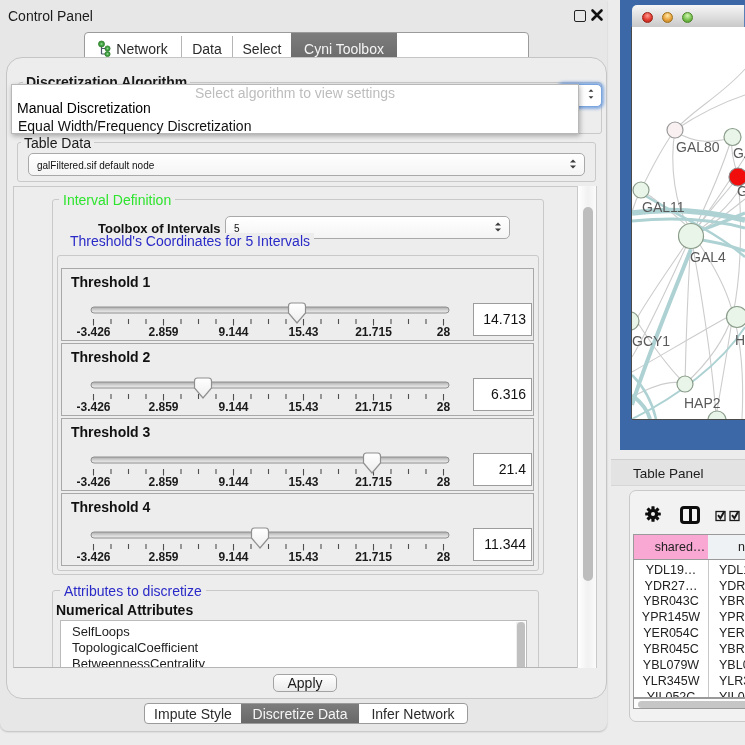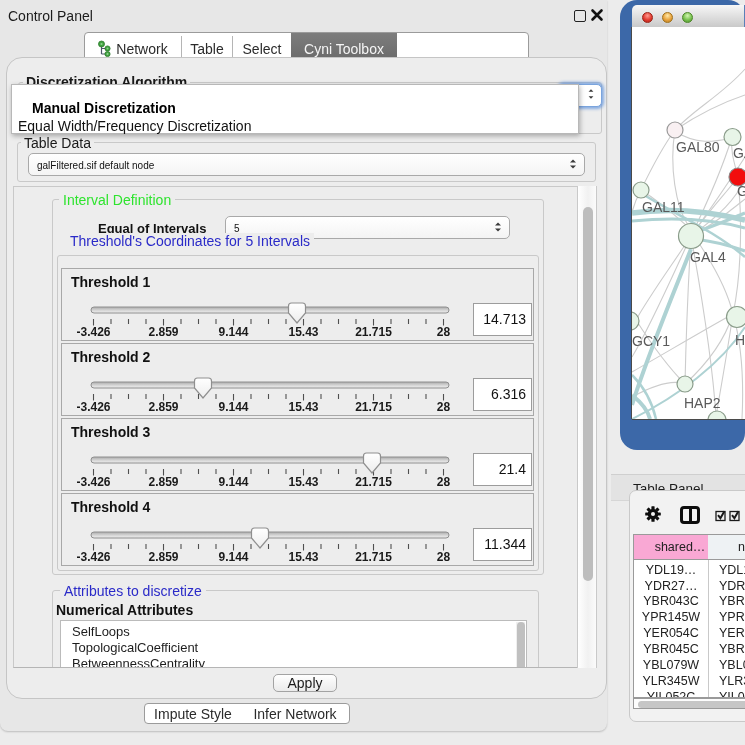--- a/index.html
+++ b/index.html
@@ -45,21 +45,21 @@
           <g fill="#3fa23f" stroke="#2d7a2d" stroke-width="0.8">
             <circle cx="3.5" cy="4" r="3"></circle>
             <circle cx="9.5" cy="8.5" r="2.6"></circle>
             <circle cx="9.5" cy="14" r="2.6"></circle>
           </g>
           <circle cx="3.5" cy="4" r="1.1" fill="#8fd08f"></circle>
           <circle cx="9.5" cy="8.5" r="1" fill="#8fd08f"></circle>
           <circle cx="9.5" cy="14" r="1" fill="#8fd08f"></circle>
         </svg>Network</div>
     <div class="dv"></div>
-    <div class="sg" style="width:50px;">Table</div>
+    <div class="sg" style="width:50px;">Data</div>
     <div class="dv"></div>
     <div class="sg" style="width:58px;">Select</div>
     <div class="sg sel" style="width:106px;">Cyni Toolbox</div>
     <div class="sg" style="width:131px;margin-top:44px;">jActiveMNodules</div>
   </div>
 
   <div class="abs" style="left:6px;top:57px;width:601px;height:642px;background:#ededed;border:1px solid #c5c5c5;border-radius:16px;box-sizing:border-box;">
 
     <div class="grp" style="left:11px;top:24px;width:584px;height:52px;"></div>
     <div class="abs" style="left:16px;top:16px;background:#ededed;padding:0 3px;font-size:14px;font-weight:bold;color:#1a1a1a;">Discretization Algorithm</div>
@@ -75,30 +75,31 @@
     <div class="gtitle" style="left:14px;top:77px;color:#1a1a1a;padding:0 3px;">Table Data</div>
     <div class="combo" style="left:21px;top:95px;width:557px;height:23px;">
       <span class="ct">galFiltered.sif default node</span>
       <span class="arr">
           <span class="tri-u"></span>
           <span class="tri-d"></span>
         </span>
     </div>
 
     <div class="abs" style="left:4px;top:26px;width:568px;height:50px;background:#fff;border:1px solid #b8b8b8;box-shadow:1px 2px 5px rgba(0,0,0,0.3);box-sizing:border-box;">
-      <div style="position:absolute;left:20px;top:15px;font-size:14px;font-weight:bold;color:#000;">Manual Discretization</div>
+      <div style="position:absolute;left:0;right:0;top:0px;text-align:center;font-size:14px;color:#bdbdbd;">Select algorithm to view settings</div>
+      <div style="position:absolute;left:5px;top:15px;font-size:14px;font-weight:normal;color:#000;">Manual Discretization</div>
       <div style="position:absolute;left:6px;top:33px;font-size:14px;color:#111;">Equal Width/Frequency Discretization</div>
     </div>
 
     <div class="abs" style="left:6px;top:128px;width:570px;height:482px;border-top:1px solid #c9c9c9;border-left:1px solid #c9c9c9;border-bottom:1px solid #b5b5b5;background:#ededed;box-sizing:border-box;overflow:hidden;" id="scrollarea">
 
       <div id="scrollcontent">
           <div class="grp" style="left:38px;top:12px;width:492px;height:376px;"></div>
           <div class="gtitle" style="left:45px;top:5px;color:#2ee42e;">Interval Definition</div>
-          <div class="abs bold" style="left:84px;top:34px;font-size:13px;color:#111;">Equal of Intervals</div>
+          <div class="abs bold" style="left:84px;top:34px;font-size:13px;color:#111;">Toolbox of Intervals</div>
           <div class="combo" style="left:211px;top:29px;width:285px;height:23px;">
             <span class="ct">5</span>
             <span class="arr">
               <span class="tri-u"></span>
               <span class="tri-d"></span>
             </span>
           </div>
           <div class="grp" style="left:43px;top:68px;width:482px;height:316px;"></div>
           <div class="gtitle" style="left:52px;top:46px;color:#2a2ac8;">Threshold's Coordinates for 5 Intervals</div>
           <div class="thp" style="left:47px;top:81px;">
@@ -297,25 +298,26 @@
     </div>
 
     <div class="abs" style="left:570px;top:128px;width:20px;height:482px;background:linear-gradient(90deg,#ffffff,#f1f1f1 55%,#fbfbfb);border-left:1px solid #c9c9c9;border-right:1px solid #c9c9c9;box-sizing:border-box;"></div>
     <div class="abs" style="left:576px;top:149px;width:10px;height:374px;background:#bdbdbd;border-radius:5px;"></div>
 
     <div class="abs" style="left:266px;top:616px;width:64px;height:18px;background:linear-gradient(#ffffff,#ebebeb);border:1px solid #a3a3a3;border-radius:5px;box-sizing:border-box;text-align:center;font-size:14px;color:#1a1a1a;line-height:17px;">Apply</div>
   </div>
 
   <div class="seg" style="left:144px;top:703px;height:21px;">
     <div class="sg" style="width:96px;">Impute Style</div>
+    <div class="sg sel" style="width:118px;">Discretize Data</div>
     <div class="sg" style="width:108px;">Infer Network</div>
   </div>
 </div>
 
-<div class="abs" id="netwin" style="left:620px;top:0;width:125px;height:450px;background:#3c68a8;border-radius:17px;">
+<div class="abs" id="netwin" style="left:620px;top:0;width:125px;height:450px;background:#3c68a8;">
 
   <div class="abs" style="left:12px;top:5px;width:113px;height:22px;background:linear-gradient(#f7f7f7,#c9c9c9);border-radius:5px 0 0 0;border-bottom:1px solid #8e8e8e;box-shadow:-1px 0 0 #5a80b8 inset;">
     <div class="abs" style="left:10px;top:7px;width:9px;height:9px;border-radius:50%;background:radial-gradient(circle at 50% 30%,#ff9a90 0%,#e23b30 55%,#b02217 100%);border:0.5px solid #992015;"></div>
     <div class="abs" style="left:30px;top:7px;width:9px;height:9px;border-radius:50%;background:radial-gradient(circle at 50% 30%,#ffe9a8 0%,#e8a33d 55%,#b57a1e 100%);border:0.5px solid #a07018;"></div>
     <div class="abs" style="left:50px;top:7px;width:9px;height:9px;border-radius:50%;background:radial-gradient(circle at 50% 30%,#d2f5b0 0%,#78c24f 55%,#4d8f2c 100%);border:0.5px solid #4a8526;"></div>
   </div>
 
   <div class="abs" style="left:12px;top:27px;width:113px;height:392px;background:#fff;box-shadow:-1px 0 0 #4a4a4a, 0 1px 0 #4a4a4a;overflow:hidden;">
     <svg width="113" height="392" viewBox="0 0 113 392" id="netsvg">
         <path d="M43 103 C 70 85 95 74 113 68" fill="none" stroke="#cccccc" stroke-width="1.1"></path>
@@ -366,21 +368,21 @@
         <text x="105" y="169" font-size="14" fill="#5a5a5a" font-family="Liberation Sans">G</text>
         <text x="10" y="185" font-size="14" fill="#5a5a5a" font-family="Liberation Sans">GAL11</text>
         <text x="58" y="235" font-size="14" fill="#5a5a5a" font-family="Liberation Sans">GAL4</text>
         <text x="103" y="318" font-size="14" fill="#5a5a5a" font-family="Liberation Sans">H</text>
         <text x="0" y="319" font-size="14" fill="#5a5a5a" font-family="Liberation Sans">GCY1</text>
         <text x="52" y="381" font-size="14" fill="#5a5a5a" font-family="Liberation Sans">HAP2</text>
       </svg>
   </div>
 </div>
 
-<div class="abs" style="left:611px;top:474px;width:134px;height:27px;background:#e3e3e3;border-top:1px solid #cfcfcf;border-bottom:1px solid #d6d6d6;box-sizing:border-box;">
+<div class="abs" style="left:611px;top:459px;width:134px;height:27px;background:#e3e3e3;border-top:1px solid #cfcfcf;border-bottom:1px solid #d6d6d6;box-sizing:border-box;">
   <div class="abs" style="left:22px;top:6px;font-size:13.5px;color:#1c1c1c;">Table Panel</div>
 </div>
 
 <div class="abs" style="left:629px;top:490px;width:130px;height:232px;background:#f2f2f2;border:1px solid #c9c9c9;border-radius:7px 0 0 7px;box-sizing:border-box;">
 
   <svg class="abs" style="left:15px;top:15px;" width="16" height="16" viewBox="0 0 16 16">
     <g fill="#0d0d0d">
       <circle cx="8" cy="8" r="5.3"></circle>
       <g>
         <rect x="6.4" y="0.2" width="3.2" height="3" rx="0.6"></rect>

